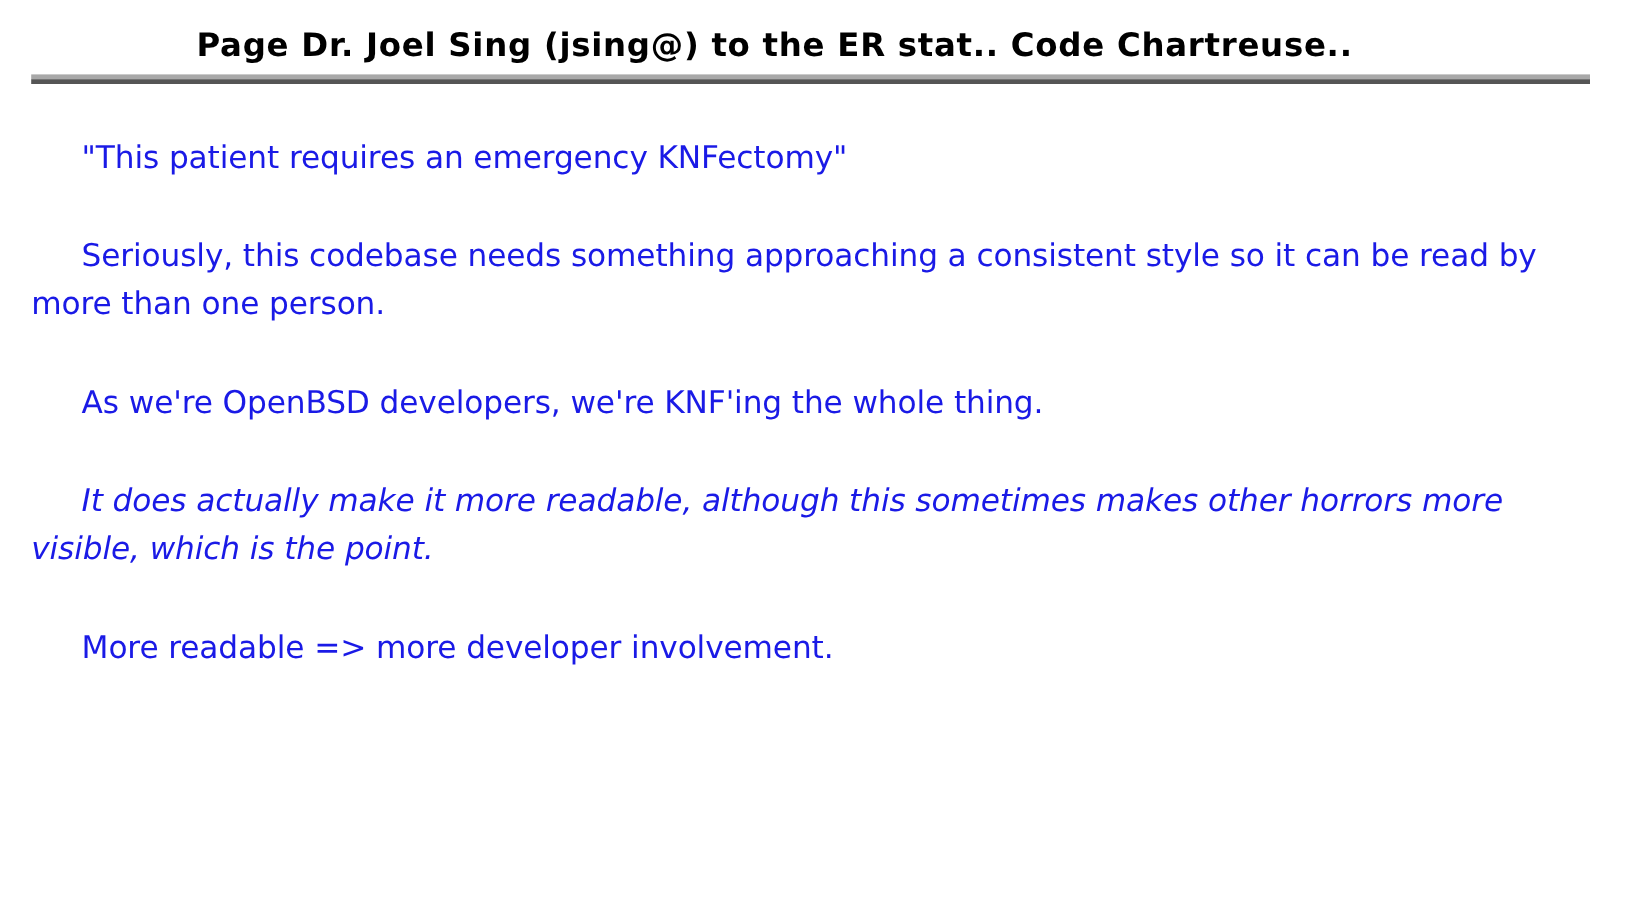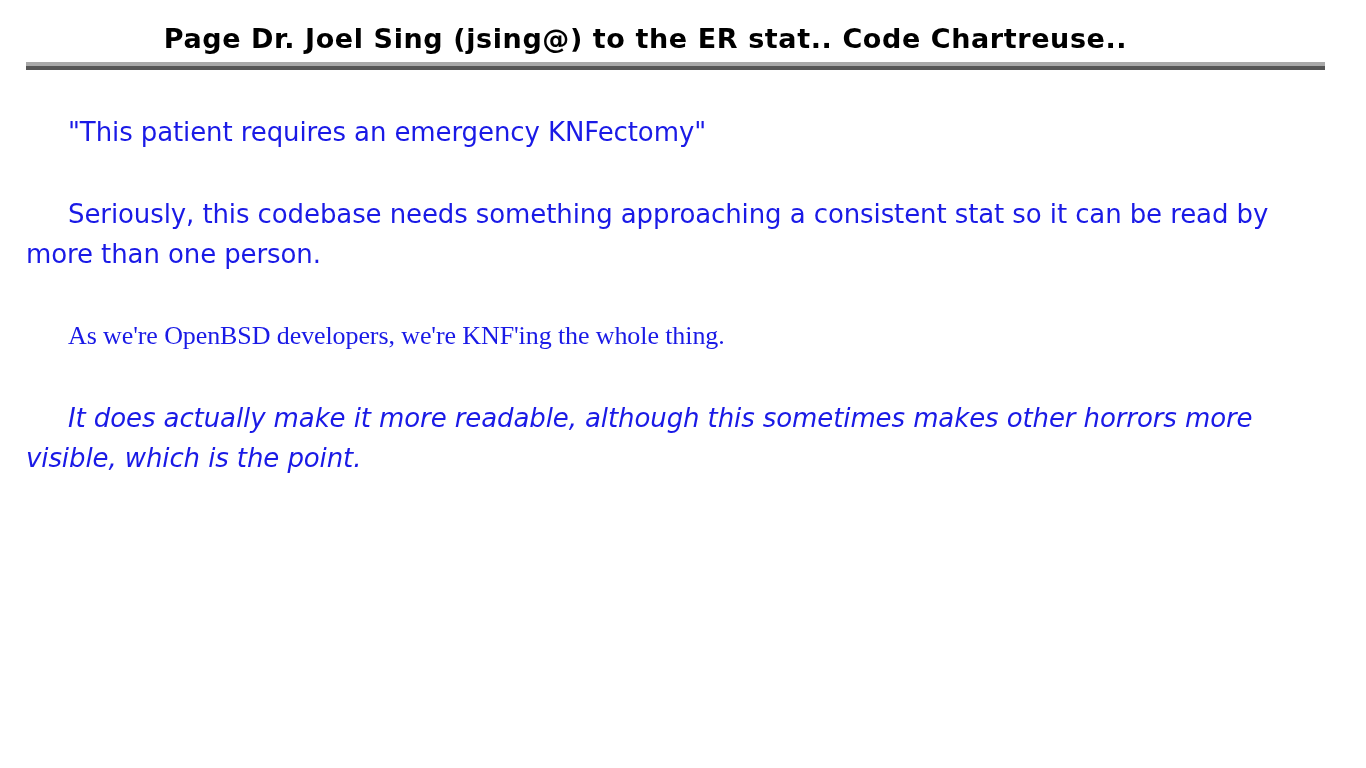--- a/index.html
+++ b/index.html
@@ -68,39 +68,40 @@
     text-indent: 42px;
     letter-spacing: -0.1px;
     margin: 0 0 42px 0;
     word-spacing: 0px;
   }
   .para:last-child { margin-bottom: 0; }
 
   
   .para.p1 { margin-bottom: 42px; }
   .para.p2 { margin-bottom: 42px; width: 1300px; }
-  .para.p3 { margin-bottom: 42px; font-family: Liberation Serif, serif; }
+  .para.p3 { margin-bottom: 42px; }
   .para.p4 { margin-bottom: 42px; width: 1290px; font-style: italic; }
   .para.p5 { margin-bottom: 0; }
 </style>
 </head>
 <body>
 
 <div class="slide">
 
   <div class="slide-title">Page Dr. Joel Sing (jsing@) to the ER stat.. Code Chartreuse..</div>
 
   <div class="title-rule"></div>
 
   <div class="body-area">
 
     <p class="para p1">"This patient requires an emergency KNFectomy"</p>
 
-    <p class="para p2">Seriously, this codebase needs something approaching a consistent stat so it can be read by more than one person.</p>
+    <p class="para p2">Seriously, this codebase needs something approaching a consistent style so it can be read by more than one person.</p>
 
     <p class="para p3">As we're OpenBSD developers, we're KNF'ing the whole thing.</p>
 
     <p class="para p4">It does actually make it more readable, although this sometimes makes other horrors more visible, which is the point.</p>
 
+    <p class="para p5">More readable =&gt; more developer involvement.</p>
 
   </div>
 
 </div>
 
 </body></html>

